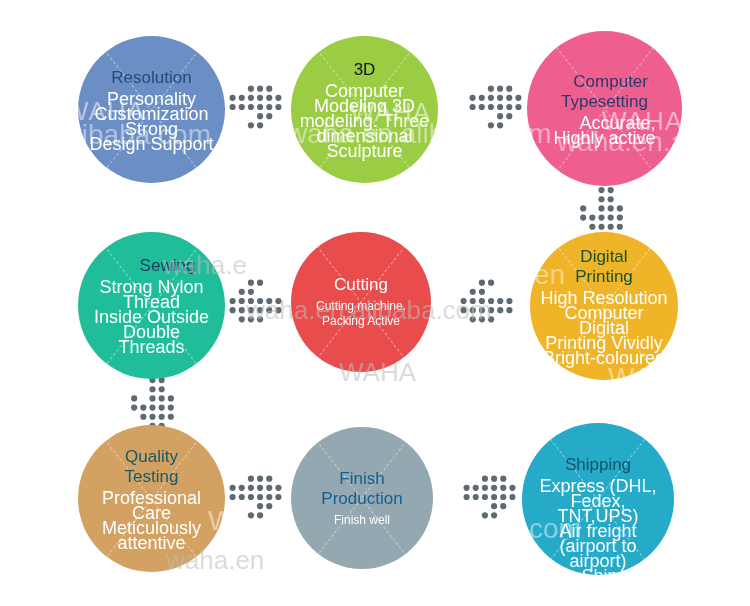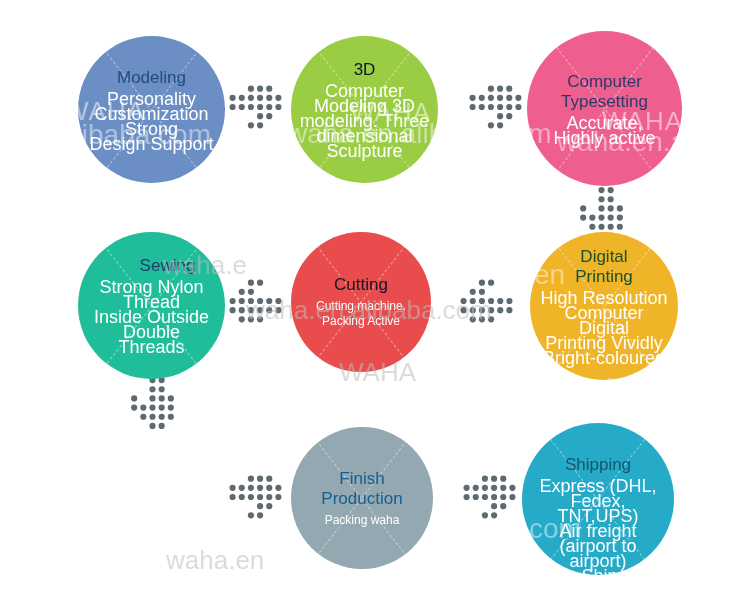--- a/index.html
+++ b/index.html
@@ -69,66 +69,73 @@
   .wm-big{font-size:26px;color:rgba(255,255,255,.50);letter-spacing:1px;}
   .wm-url{font-size:28px;color:rgba(255,255,255,.45);letter-spacing:0px;}
   .wm-strip{font-size:26px;color:rgba(190,190,190,.55);}
 </style>
 </head>
 <body>
 
 <div id="stage">
     <div class="node" style="left: 78px; top: 36px; width: 147px; height: 147px; background: rgb(107, 143, 196);">
       <div class="hair"></div>
-      <div class="title" style="color: rgb(31, 78, 121);">Modeling</div>
+      <div class="title" style="color: rgb(31, 78, 121);">Resolution</div>
       <div class="desc">Personality
 Customization Strong
 Design Support</div>
     </div>
     <div class="node" style="left: 291px; top: 36px; width: 147px; height: 147px; background: rgb(154, 205, 68);">
       <div class="hair"></div>
       <div class="title" style="color: #0f172a;">3D</div>
       <div class="desc">Computer Modeling 3D
 modeling. Three
 dimensional Sculpture</div>
     </div>
-    <div class="node" style="left: 527px; top: 31px; width: 155px; height: 155px; background: rgb(238, 95, 142);">
+    <div class="node" style="left: 527px; top: 31px; width: 155px; height: 155px; background: rgb(238, 95, 142); text-align: right;">
       <div class="hair"></div>
       <div class="title" style="color: rgb(43, 58, 107);">Computer
 Typesetting</div>
       <div class="desc">Accurate,
 Highly active</div>
     </div>
     <div class="node" style="left: 78px; top: 232px; width: 147px; height: 147px; background: rgb(32, 189, 154);">
       <div class="hair"></div>
       <div class="title" style="color: rgb(31, 61, 107); margin-left: 32px;">Sewing</div>
       <div class="desc">Strong Nylon Thread
 Inside Outside Double
 Threads</div>
     </div>
     <div class="node small" style="left: 291px; top: 232px; width: 140px; height: 140px; background: rgb(232, 76, 76);">
       <div class="hair"></div>
-      <div class="title" style="color: #0f172a;">Cutting</div>
+      <div class="title" style="color: #ffffff;">Cutting</div>
       <div class="desc">Cutting machine.
 Packing Active</div>
     </div>
     <div class="node" style="left: 530px; top: 232px; width: 148px; height: 148px; background: rgb(240, 180, 41);">
       <div class="hair"></div>
       <div class="title" style="color: #14532d;">Digital
 Printing</div>
       <div class="desc">High Resolution
 Computer Digital
 Printing Vividly
 Bright-coloured</div>
     </div>
+    <div class="node" style="left: 78px; top: 425px; width: 147px; height: 147px; background: rgb(211, 162, 99);">
+      <div class="hair"></div>
+      <div class="title" style="color: rgb(21, 90, 107);">Quality
+Testing</div>
+      <div class="desc">Professional Care
+Meticulously attentive</div>
+    </div>
     <div class="node small" style="left: 291px; top: 427px; width: 142px; height: 142px; background: rgb(147, 168, 176);">
       <div class="hair"></div>
       <div class="title" style="color: rgb(21, 96, 143);">Finish
 Production</div>
-      <div class="desc">Packing waha</div>
+      <div class="desc">Finish well</div>
     </div>
     <div class="node" style="left: 522px; top: 423px; width: 152px; height: 152px; background: rgb(37, 170, 200);">
       <div class="hair"></div>
       <div class="title" style="color: rgb(21, 85, 110); margin-top: 40px;">Shipping</div>
       <div class="desc">Express (DHL, Fedex,
 TNT,UPS)
 Air freight (airport to
 airport)
 Sea Shipping</div>
     </div>
@@ -318,18 +325,18 @@
     </div>
     <div class="wm wm-big" style="left: 64px; top: 96px;">WAHA</div>
     <div class="wm wm-url" style="left: 60px; top: 119px;">alibaba.com</div>
     <div class="wm wm-big" style="left: 350px; top: 97px;">WAHA</div>
     <div class="wm wm-url" style="left: 287px; top: 118px;">waha.en.alibaba.com</div>
     <div class="wm wm-big" style="left: 602px; top: 106px;">WAHA</div>
     <div class="wm wm-url" style="left: 557px; top: 126px;">waha.en.alibaba.c</div>
     <div class="wm wm-strip" style="left: 163px; top: 250px;">waha.e</div>
     <div class="wm wm-strip" style="left: 246px; top: 295px;">waha.en.alibaba.com</div>
     <div class="wm wm-strip" style="left: 339px; top: 357px;">WAHA</div>
-    <div class="wm wm-url" style="left: 608px; top: 372px;">WA</div>
+    <div class="wm wm-url" style="left: 608px; top: 362px;">WA</div>
     <div class="wm wm-url" style="left: 208px; top: 505px;">W</div>
     <div class="wm wm-strip" style="left: 166px; top: 504px; margin-top: 41px;">waha.en</div>
     <div class="wm wm-url" style="left: 529px; top: 513px; text-align: right;">com</div>
     <div class="wm wm-url" style="left: 534px; top: 259px;">en</div>
   </div>
 
 </body></html>

